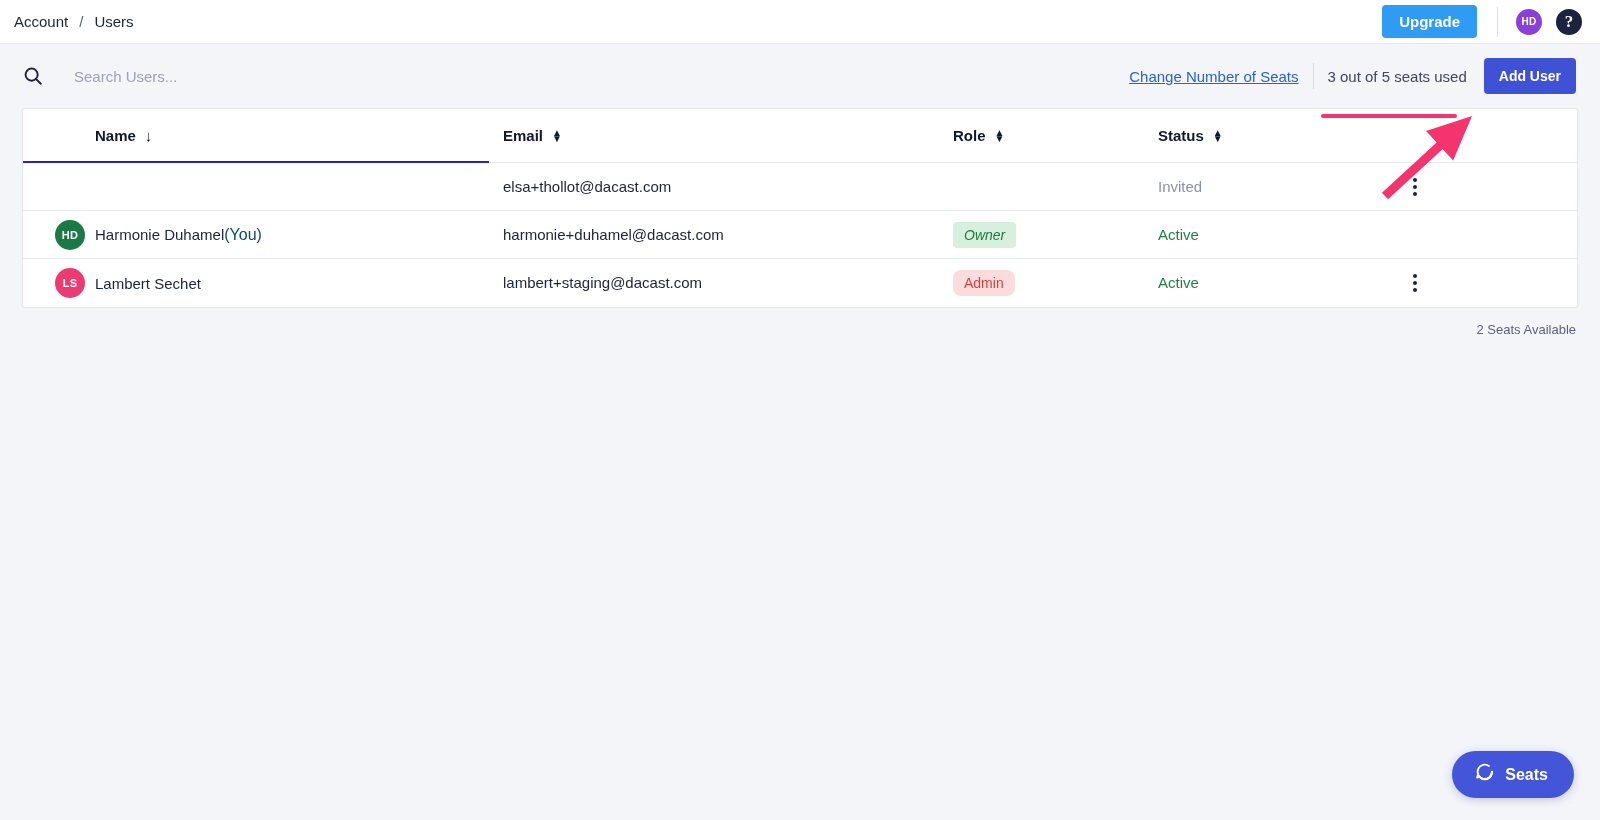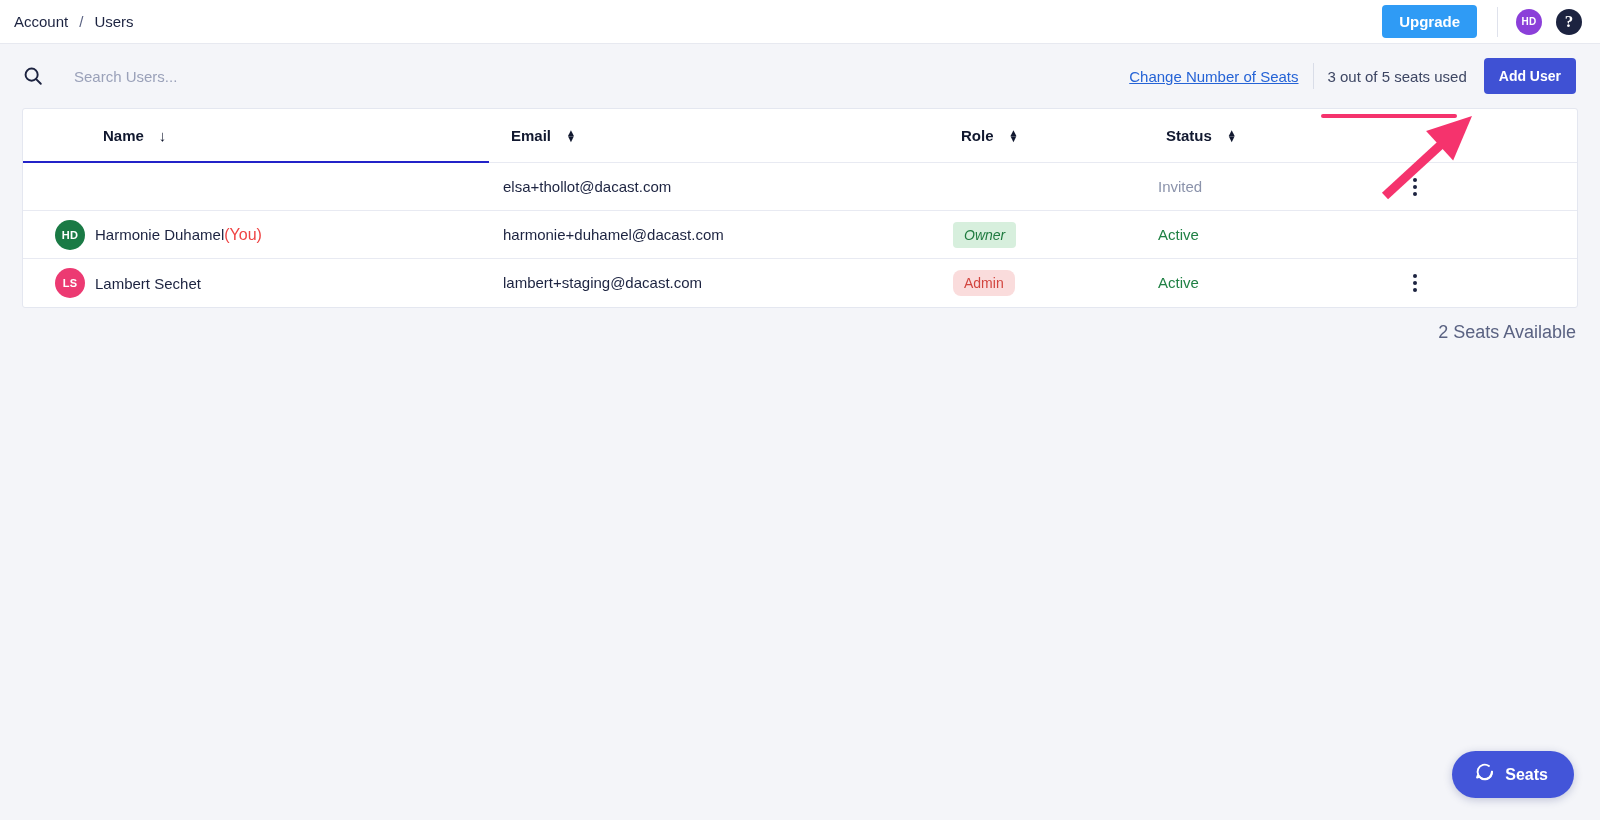--- a/index.html
+++ b/index.html
@@ -121,23 +121,22 @@
   .t-row:last-child { border-bottom: none; }
   .t-head { height: 54px; border-bottom: 1px solid #e8eaf2; }
   .c-name   { width: 480px; padding-left: 72px; display:flex; align-items:center; }
   .c-email  { width: 450px; }
   .c-role   { width: 205px; }
   .c-status { width: 225px; }
   .c-menu   { flex: 1; display: flex; justify-content: flex-start; padding-left: 26px; }
 
   .th {
     font-size: 15px; font-weight: bold; color: #11182f;
-    display: flex; align-items: center; gap: 15px;
-    cursor: pointer;
-    margin-left: 8px;
+    display: flex; align-items: center; gap: 9px;
+    cursor: pointer;
   }
   .sort-desc { font-size: 15px; color: #11182f; line-height: 1; }
   .sort-both {
     display: inline-flex; flex-direction: column;
     line-height: 6px; font-size: 10px; color: #11182f;
   }
   .name-underline {
     position: absolute;
     left: 0; bottom: -1px;
     width: 466px; height: 2px;
@@ -145,42 +144,42 @@
   }
 
   .avatar-cell {
     position: absolute; left: 32px;
     width: 30px; height: 30px; border-radius: 50%;
     color: #fff; font-size: 11px; font-weight: bold;
     display: flex; align-items: center; justify-content: center;
     letter-spacing: .3px;
   }
   .cell-text { font-size: 15px; color: #1c2340; }
-  .you-tag { color: #ef4444; }
+  .you-tag { color: #0c4a6e; }
   .email-text { font-size: 15px; color: #1c2340; }
   .badge {
     display: inline-block;
     font-size: 14px;
     padding: 5px 11px;
     border-radius: 4px;
   }
   .badge-owner { background: #d7efdd; color: #1f7a3f; font-style: italic; }
   .badge-admin { background: #fadcdc; color: #d2453f; border-radius: 8px; }
   .status-active  { font-size: 15px; color: #1f8044; }
   .status-invited { font-size: 15px; color: #8b93ab; }
   .kebab {
     display: flex; flex-direction: column; gap: 3px;
     cursor: pointer; padding: 4px;
   }
   .kebab i { width: 4px; height: 4px; border-radius: 50%; background: #1c2340; display:block; }
 
   .seats-available {
     text-align: right;
     margin: 14px 24px 0 0;
-    font-size: 18px;
+    font-size: 13px;
     color: #5a6282;
   }
 
   
   .annotation {
     position: absolute;
     left: 0; top: 0;
     width: 1600px; height: 820px;
     pointer-events: none;
   }

